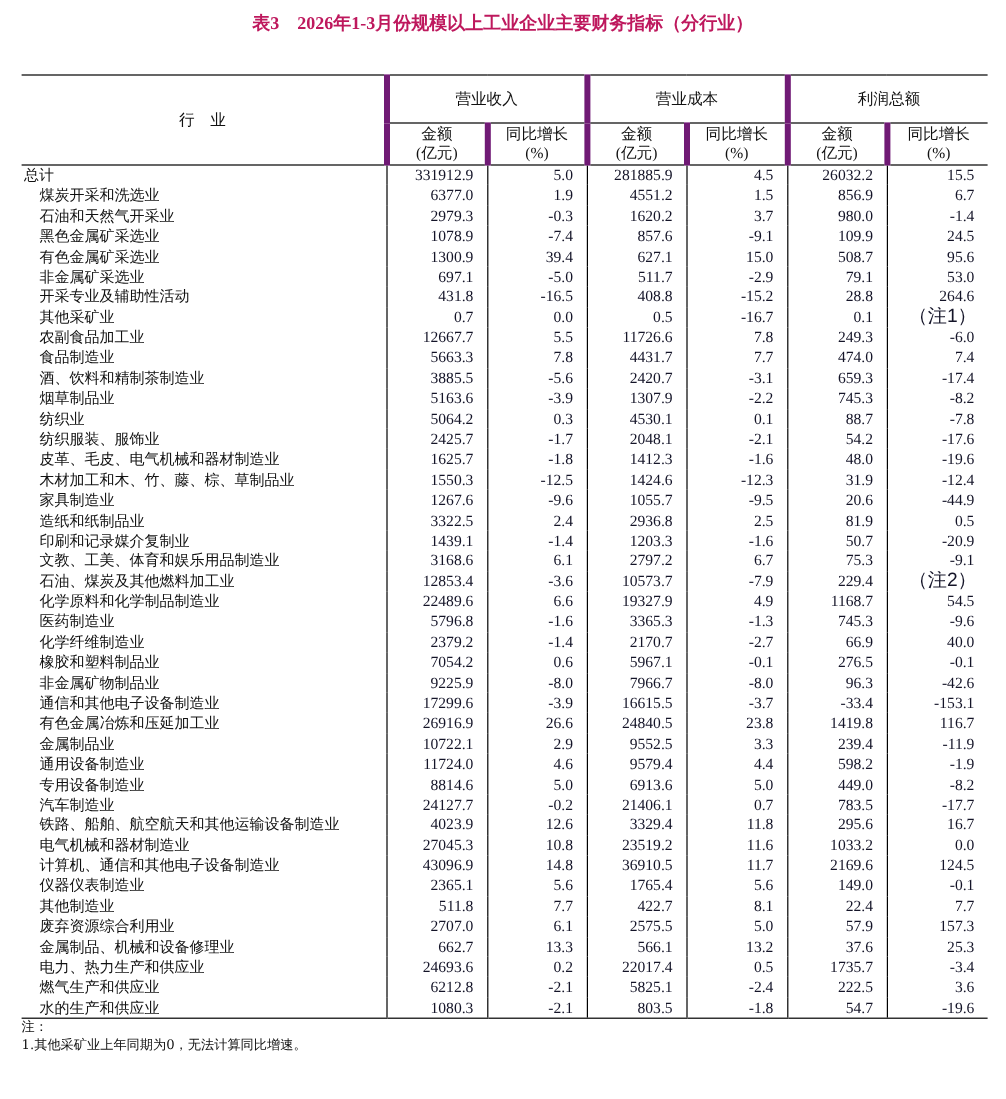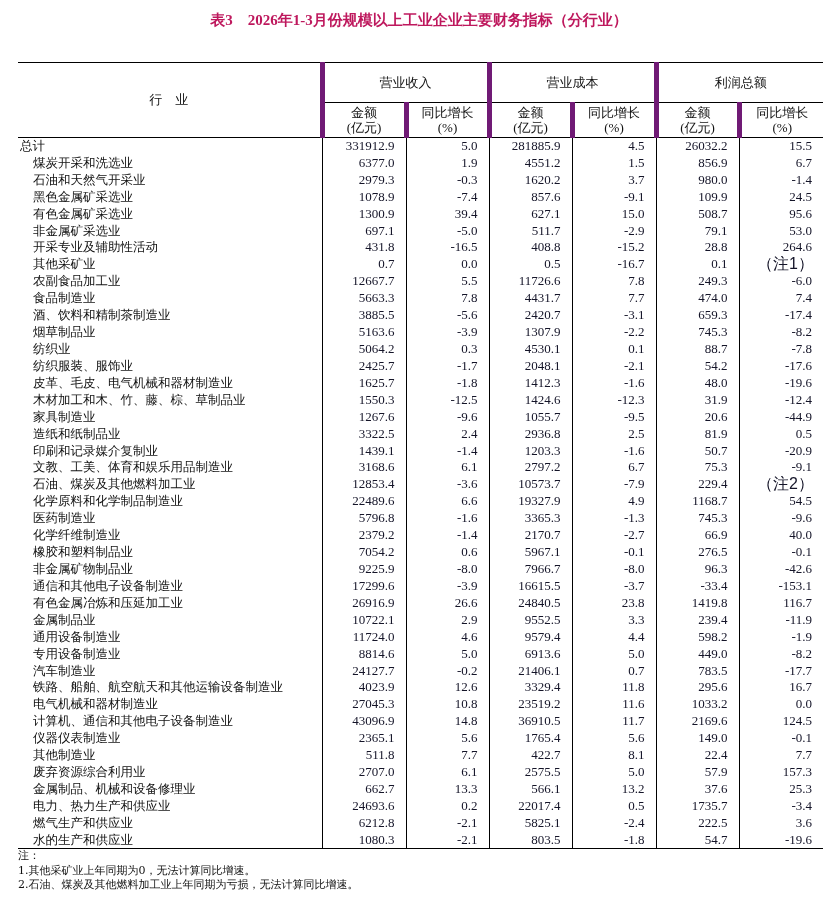--- a/index.html
+++ b/index.html
@@ -517,14 +517,13 @@
     <td>-1.8</td>
     <td>54.7</td>
     <td>-19.6</td>
   </tr>
 </tbody>
 </table>
 
 <div class="notes">
   <div>注：</div>
   <div>1.其他采矿业上年同期为0，无法计算同比增速。</div>
-  <div>2.石油、煤炭及其他燃料加工业上年同期为亏损，无法计算同比增速。</div>
 </div>
 
 </body></html>

